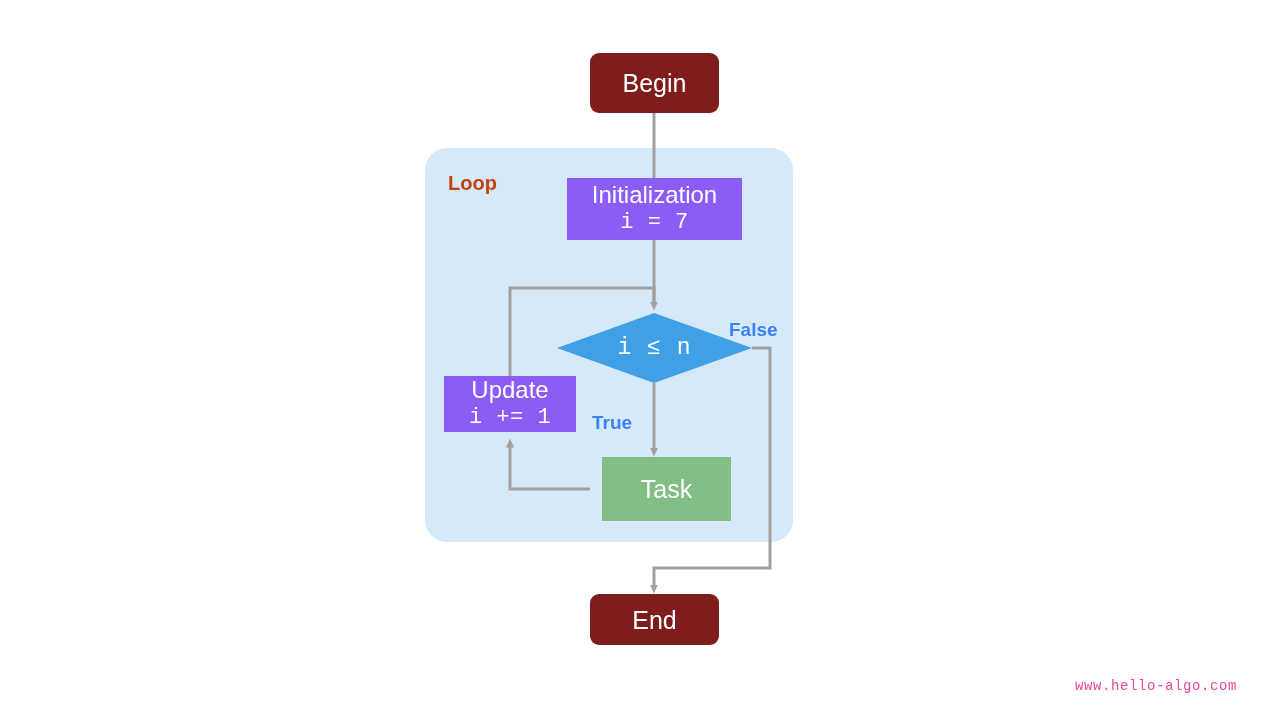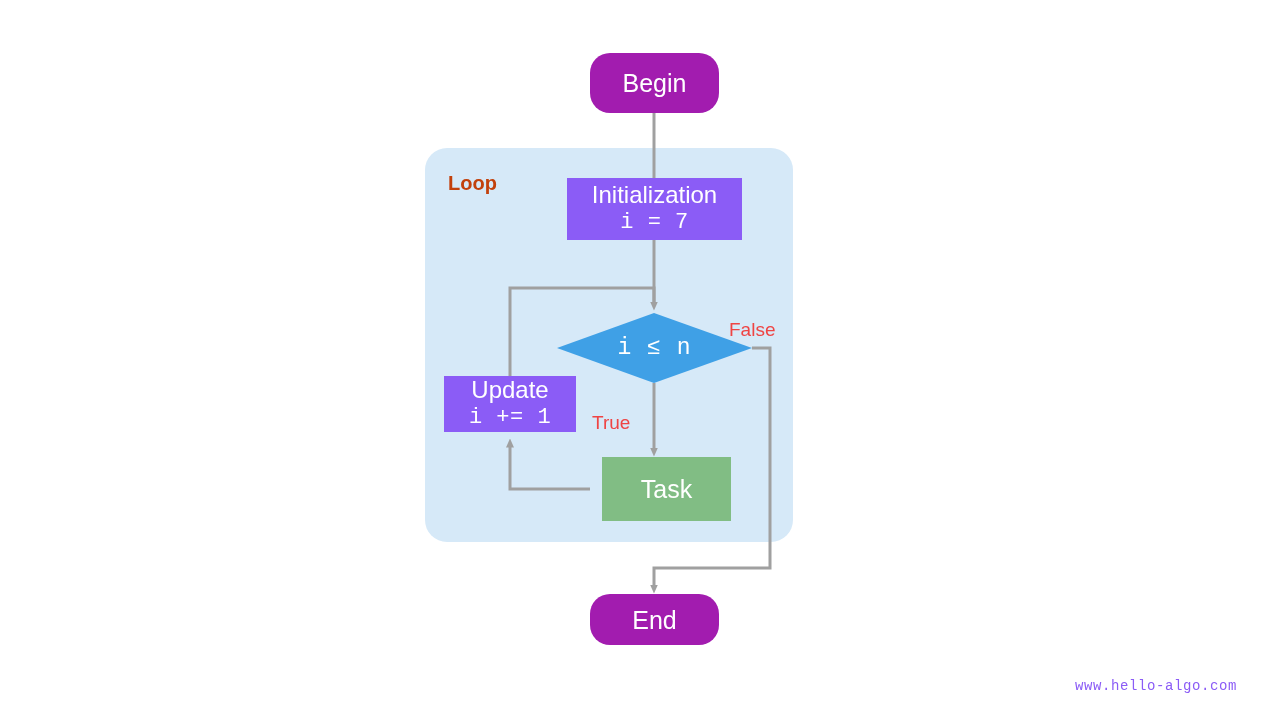--- a/index.html
+++ b/index.html
@@ -30,22 +30,22 @@
     display: flex;
     flex-direction: column;
     align-items: center;
     justify-content: center;
     color: #ffffff;
     box-sizing: border-box;
     text-align: center;
     line-height: 1.12;
   }
   .node-terminal {
-    background: #a21caf;
-    border-radius: 20px;
+    background: #7f1d1d;
+    border-radius: 9px;
     font-size: 25px;
   }
   .node-process {
     background: #8b5cf6;
     font-size: 24px;
   }
   .node-task {
     background: #81bd84;
     font-size: 25px;
     margin-left: 12px;
@@ -62,35 +62,35 @@
     align-items: center;
     justify-content: center;
     color: #ffffff;
     font-family: "Liberation Mono", "DejaVu Sans Mono", monospace;
     font-size: 23px;
     letter-spacing: 1px;
     pointer-events: none;
   }
   .edge-label {
     position: absolute;
-    color: #ef4444;
+    color: #3b82f6;
     font-size: 19px;
-    font-weight: normal;
+    font-weight: bold;
     white-space: nowrap;
   }
   .group-label {
     position: absolute;
     color: #c2410c;
     font-size: 20px;
     font-weight: bold;
     white-space: nowrap;
   }
   .watermark {
     position: absolute;
-    color: #8b5cf6;
+    color: #ec4899;
     font-family: "Liberation Mono", "DejaVu Sans Mono", monospace;
     font-size: 14px;
     letter-spacing: 0.6px;
     white-space: nowrap;
   }
 </style>
 </head>
 <body>
 
 <div id="canvas">

